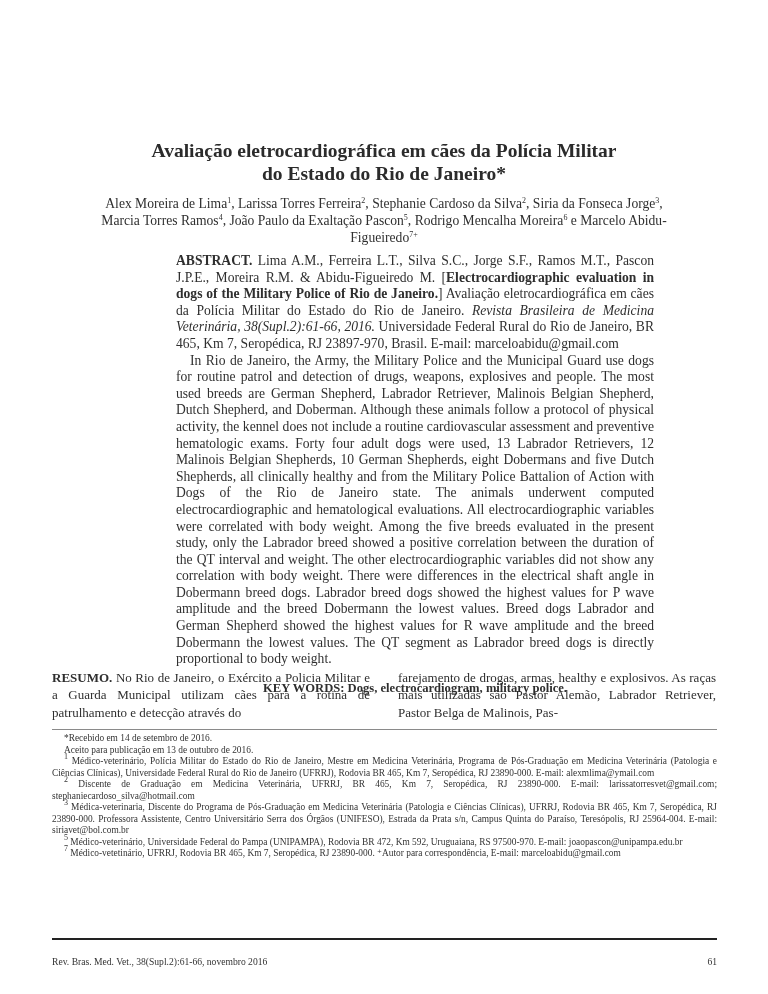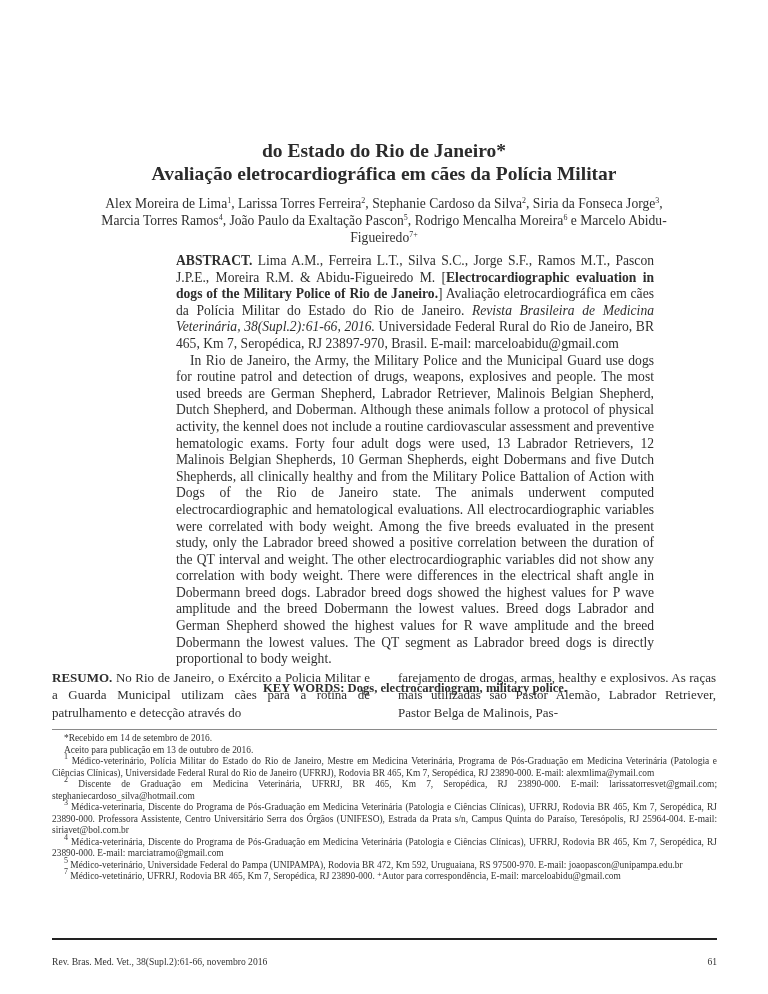--- a/index.html
+++ b/index.html
@@ -44,22 +44,22 @@
     }
     .running-footer {
       position: absolute; left: 52px; width: 665px; top: 956px;
       font-size: 9.6px; color: #333; display: flex; justify-content: space-between;
     }
   </style>
 </head>
 <body>
 
 <div class="title">
+  <div>Avaliação eletrocardiográfica em cães da Polícia Militar</div>
   <div>do Estado do Rio de Janeiro*</div>
-  <div>Avaliação eletrocardiográfica em cães da Polícia Militar</div>
 </div>
 
 <div class="authors">
   <span>Alex Moreira de Lima</span><sup>1</sup><span>, Larissa Torres Ferreira</span><sup>2</sup><span>,  Stephanie Cardoso da Silva</span><sup>2</sup><span>, Siria da Fonseca Jorge</span><sup>3</sup><span>, Marcia Torres Ramos</span><sup>4</sup><span>, João Paulo da Exaltação Pascon</span><sup>5</sup><span>, Rodrigo Mencalha Moreira</span><sup>6</sup><span> e Marcelo Abidu-Figueiredo</span><sup>7+</sup>
 </div>
 
 <div class="abstract">
   <p><span class="bold">ABSTRACT.</span><span> Lima A.M., Ferreira L.T., Silva S.C., Jorge S.F., Ramos M.T., Pascon J.P.E., Moreira R.M. &amp; Abidu-Figueiredo M. [</span><span class="bold">Electrocardiographic evaluation in dogs of the Military Police of Rio de Janeiro.</span><span>] Avaliação eletrocardiográfica em cães da Polícia Militar do Estado do Rio de Janeiro. </span><span class="ital">Revista Brasileira de Medicina Veterinária, 38(Supl.2):61-66, 2016.</span><span> Universidade Federal Rural do Rio de Janeiro, BR 465, Km 7, Seropédica, RJ 23897-970, Brasil. E-mail: marceloabidu@gmail.com</span></p>
   <p class="indent">In Rio de Janeiro, the Army, the Military Police and the Municipal Guard use dogs for routine patrol and detection of drugs, weapons, explosives and people. The most used breeds are German Shepherd, Labrador Retriever, Malinois Belgian Shepherd, Dutch Shepherd, and Doberman. Although these animals follow a protocol of physical activity, the kennel does not include a routine cardiovascular assessment and preventive hematologic exams. Forty four adult dogs were used, 13 Labrador Retrievers, 12 Malinois Belgian Shepherds, 10 German Shepherds, eight Dobermans and five Dutch Shepherds, all clinically healthy and from the Military Police Battalion of Action with Dogs of the Rio de Janeiro state. The animals underwent computed electrocardiographic and hematological evaluations. All electrocardiographic variables were correlated with body weight. Among the five breeds evaluated in the present study, only the Labrador breed showed a positive correlation between the duration of the QT interval and weight. The other electrocardiographic variables did not show any correlation with body weight. There were differences in the electrical shaft angle in Dobermann breed dogs. Labrador breed dogs showed the highest values for P wave amplitude and the breed Dobermann the lowest values. Breed dogs Labrador and German Shepherd showed the highest values for R wave amplitude and the breed Dobermann the lowest values. The QT segment as Labrador breed dogs is directly proportional to body weight.</p>
   <p class="kw">KEY WORDS: Dogs, electrocardiogram, military police.</p>
@@ -73,21 +73,20 @@
 </div>
 
 <div class="rule-top"></div>
 
 <div class="footnotes">
   <p>*Recebido em 14 de setembro de 2016.</p>
   <p>Aceito para publicação em 13 de outubro de 2016.</p>
   <p><sup>1</sup><span> Médico-veterinário, Polícia Militar do Estado do Rio de Janeiro, Mestre em Medicina Veterinária, Programa de Pós-Graduação em Medicina Veterinária (Patologia e Ciências Clínicas), Universidade Federal Rural do Rio de Janeiro (UFRRJ), Rodovia BR 465, Km 7, Seropédica, RJ 23890-000. E-mail: alexmlima@ymail.com</span></p>
   <p><sup>2</sup><span> Discente de Graduação em Medicina Veterinária, UFRRJ, BR 465, Km 7, Seropédica, RJ 23890-000. E-mail: larissatorresvet@gmail.com; stephaniecardoso_silva@hotmail.com</span></p>
   <p><sup>3</sup><span> Médica-veterinaria, Discente do Programa de Pós-Graduação em Medicina Veterinária (Patologia e Ciências Clínicas), UFRRJ, Rodovia BR 465, Km 7, Seropédica, RJ 23890-000. Professora Assistente, Centro Universitário Serra dos Órgãos (UNIFESO), Estrada da Prata s/n, Campus Quinta do Paraíso, Teresópolis, RJ 25964-004. E-mail: siriavet@bol.com.br</span></p>
-  <p><sup>4</sup><span> Médica-veterinária, Discente do Programa de Pós-Graduação em Medicina Veterinária (Patologia e Ciências Clínicas), UFRRJ, Rodovia BR 465, Km 7, Seropédica, RJ 23890-000. E-mail: marciatramo@gmail.com</span></p>
   <p><sup>5</sup><span> Médico-veterinário, Universidade Federal do Pampa (UNIPAMPA), Rodovia BR 472, Km 592, Uruguaiana, RS 97500-970. E-mail: joaopascon@unipampa.edu.br</span></p>
   <p><sup>7</sup><span> Médico-vetetinário, UFRRJ, Rodovia BR 465, Km 7, Seropédica, RJ 23890-000. ⁺Autor para correspondência, E-mail: marceloabidu@gmail.com</span></p>
 </div>
 
 <div class="rule-bottom"></div>
 
 <div class="running-footer">
   <span>Rev. Bras. Med. Vet., 38(Supl.2):61-66, novembro 2016</span>
   <span>61</span>
 </div>

